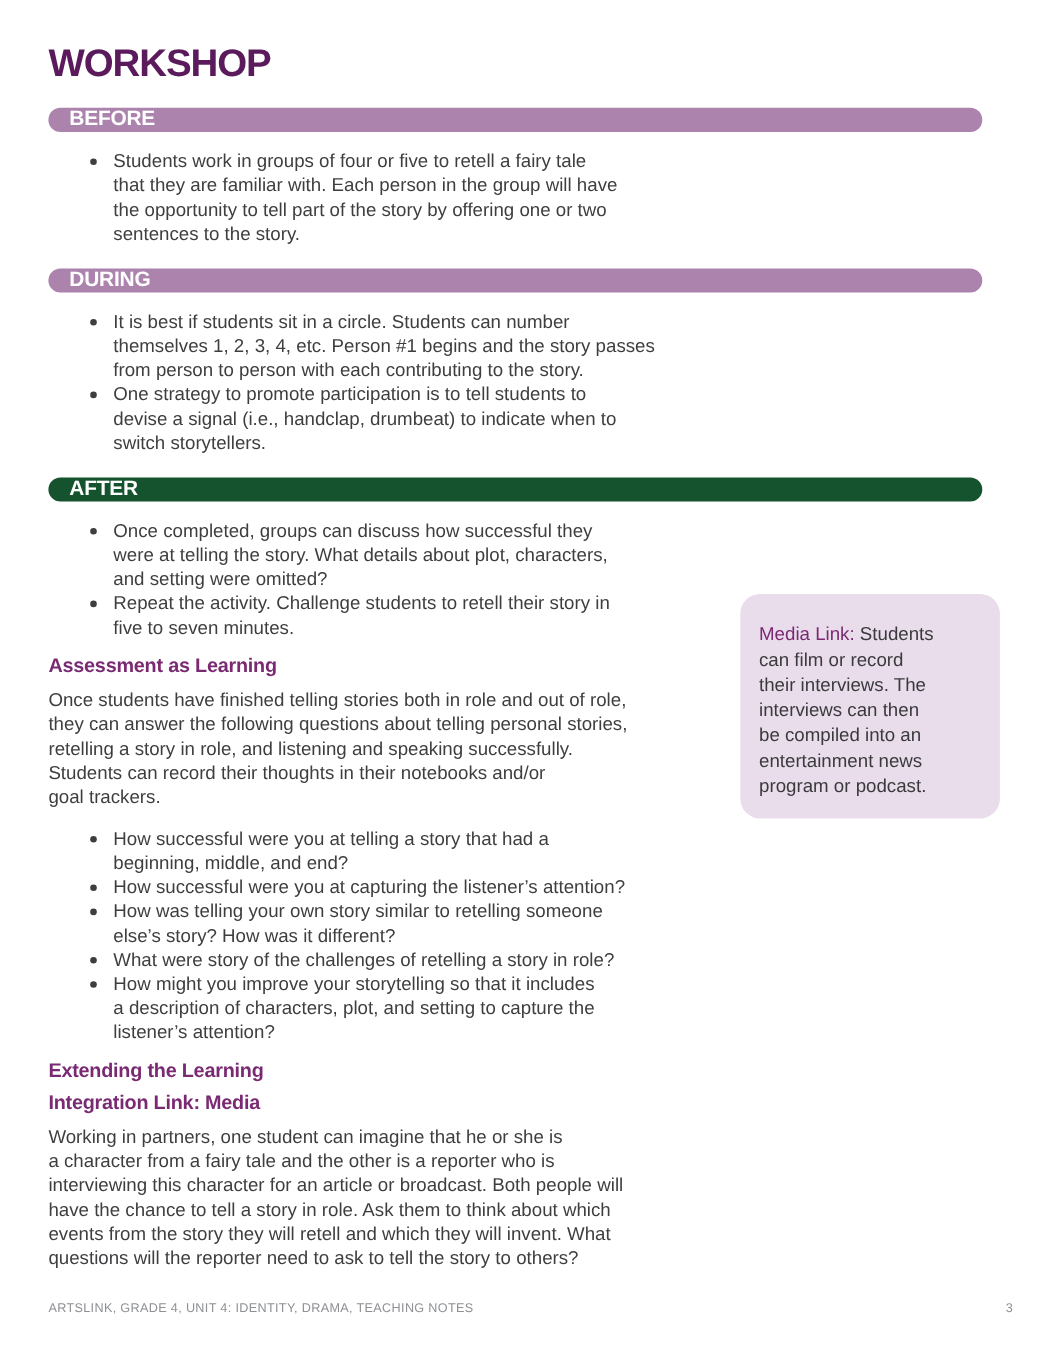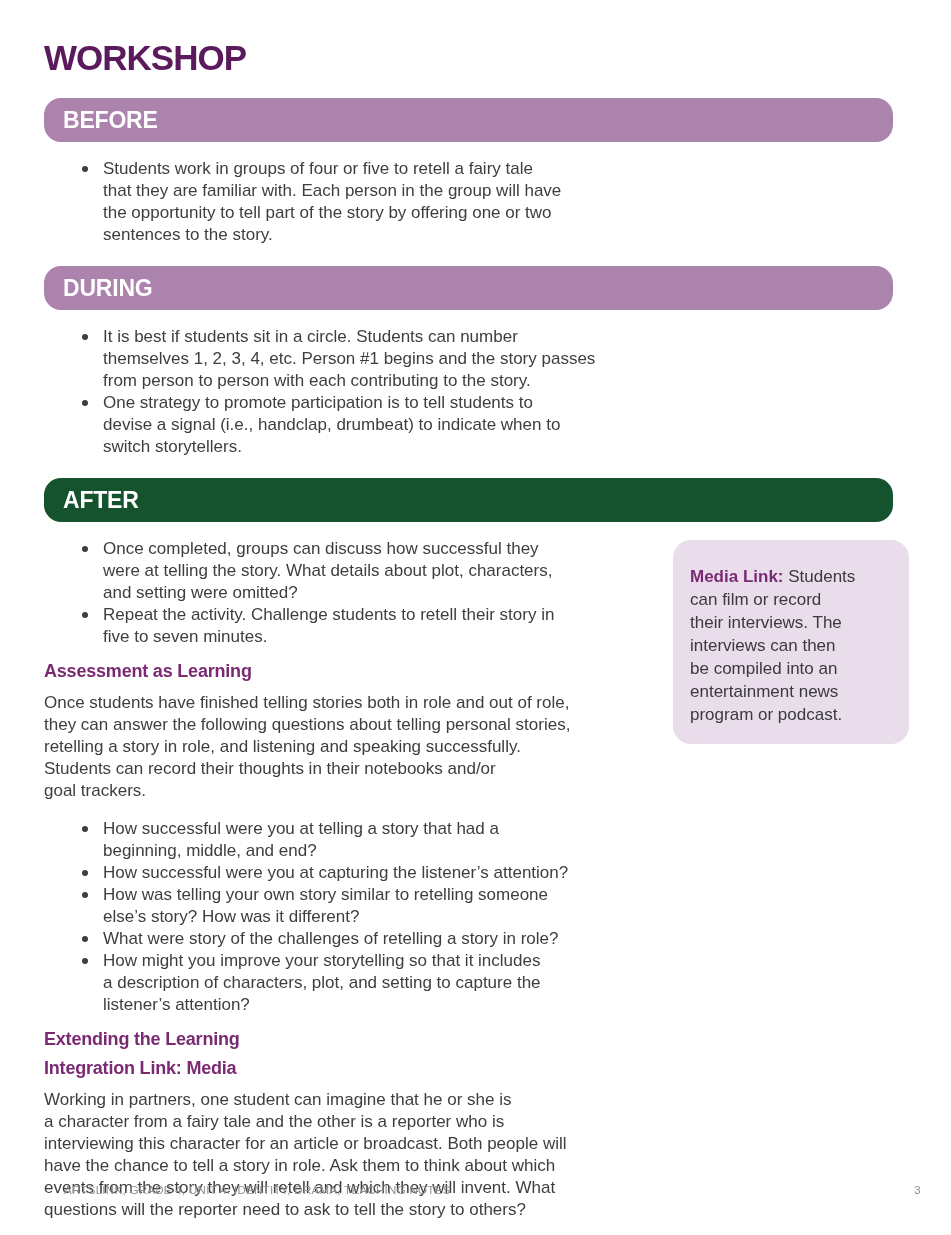--- a/index.html
+++ b/index.html
@@ -18,24 +18,24 @@
     font-size:35px; font-weight:900; letter-spacing:-1px;
     color:#5A1A5B;
   }
   .doc-subtitle {
     margin-top:17px; margin-left:6px;
     font-size:18px; font-weight:800; letter-spacing:-0.3px;
     color:#5A1A5B;
   }
   .banner {
     margin-top:20px;
-    height:44px; border-radius:17px;
-    display:flex; align-items:center;
+    height:22px; border-radius:17px;
+    display:flex; align-items:flex-start;
     padding-left:19px;
-    color:#ffffff; font-size:23px; font-weight:800; letter-spacing:-0.2px;
+    color:#ffffff; font-size:19px; font-weight:800; letter-spacing:-0.2px;
   }
   .banner.light { background:#AC83AD; }
   .banner.dark  { background:#14532d; }
   ul.bullets {
     list-style:none;
     margin-top:16px; margin-bottom:0;
   }
   ul.bullets li {
     position:relative;
     padding-left:59px;
@@ -63,26 +63,26 @@
     position:absolute;
     left:673px; top:540px;
     width:236px; height:204px;
     background:#E9DCEB;
     border-radius:18px;
     padding:25px 16px 0 17px;
     font-size:17px; line-height:23px; color:#3A3A3C;
     white-space:pre-line;
   }
   .media-box .media-label {
-    color:#7A2A72; font-weight:700;
+    color:#7A2A72; font-weight:400;
   }
   .footer {
     position:absolute; left:44px; right:30px; top:1184px;
     display:flex; justify-content:space-between; align-items:baseline;
-    font-size:11.5px; letter-spacing:0.3px; color:#8E9093;margin-left:20px;
+    font-size:11.5px; letter-spacing:0.3px; color:#8E9093;
   }
 </style>
 </head>
 <body>
 
 <div class="page">
   <div class="content">
 
     <div class="doc-title">WORKSHOP</div>
 

